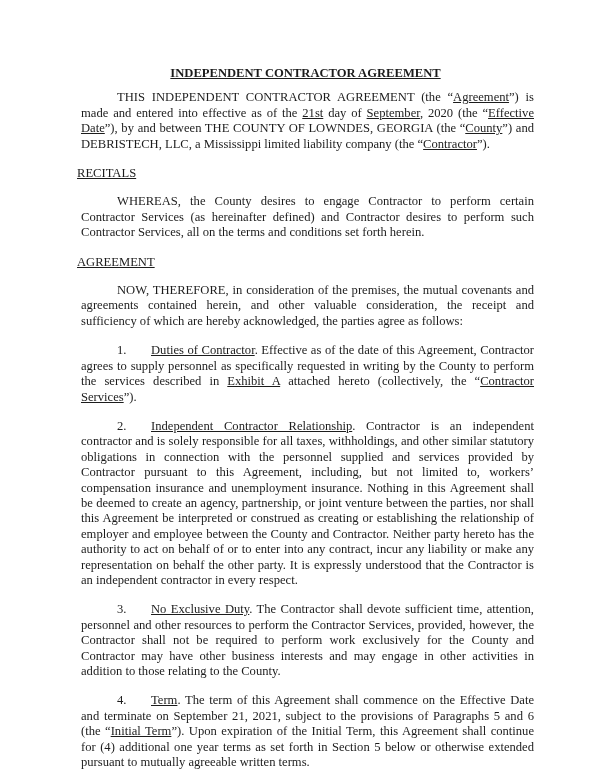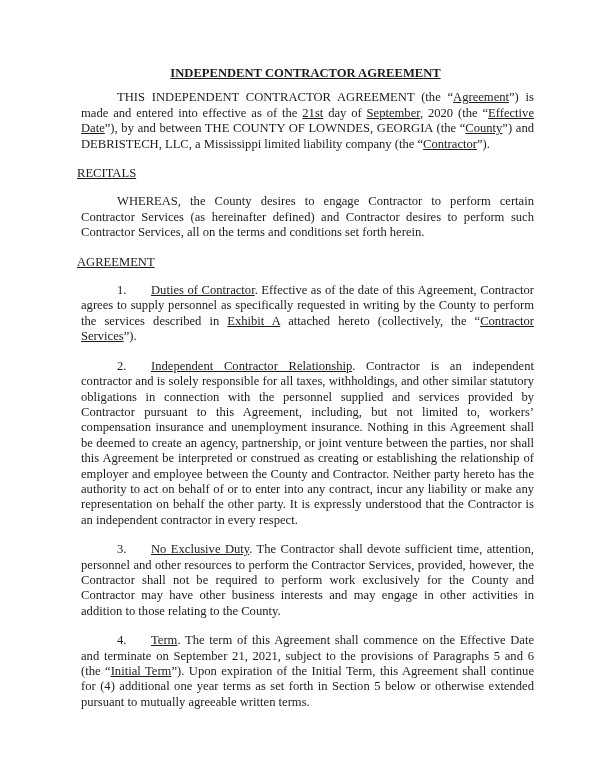--- a/index.html
+++ b/index.html
@@ -35,20 +35,21 @@
     <div class="title">INDEPENDENT CONTRACTOR AGREEMENT</div>
 
     <p class="indent"><span>THIS INDEPENDENT CONTRACTOR AGREEMENT (the “</span><span class="u">Agreement</span><span>”) is made and entered into effective as of the </span><span class="u">21st</span><span> day of </span><span class="u">September</span><span>, 2020 (the “</span><span class="u">Effective Date</span><span>”), by and between THE COUNTY OF LOWNDES, GEORGIA (the “</span><span class="u">County</span><span>”) and DEBRISTECH, LLC, a Mississippi limited liability company (the “</span><span class="u">Contractor</span><span>”).</span></p>
 
     <div class="heading">RECITALS</div>
 
     <p class="indent">WHEREAS, the County desires to engage Contractor to perform certain Contractor Services (as hereinafter defined) and Contractor desires to perform such Contractor Services, all on the terms and conditions set forth herein.</p>
 
     <div class="heading">AGREEMENT</div>
 
+    <p class="indent">NOW, THEREFORE, in consideration of the premises, the mutual covenants and agreements contained herein, and other valuable consideration, the receipt and sufficiency of which are hereby acknowledged, the parties agree as follows:</p>
 
     <p class="indent"><span class="num">1.</span><span class="u">Duties of Contractor</span><span>.  Effective as of the date of this Agreement, Contractor agrees to supply personnel as specifically requested in writing by the County to perform the services described in </span><span class="u">Exhibit A</span><span> attached hereto (collectively, the “</span><span class="u">Contractor Services</span><span>”).</span></p>
 
     <p class="indent"><span class="num">2.</span><span class="u">Independent Contractor Relationship</span><span>. Contractor is an independent contractor and is solely responsible for all taxes, withholdings, and other similar statutory obligations in connection with the personnel supplied and services provided by Contractor pursuant to this Agreement, including, but not limited to, workers’ compensation insurance and unemployment insurance.  Nothing in this Agreement shall be deemed to create an agency, partnership, or joint venture between the parties, nor shall this Agreement be interpreted or construed as creating or establishing the relationship of employer and employee between the County and Contractor.  Neither party hereto has the authority to act on behalf of or to enter into any contract, incur any liability or make any representation on behalf the other party.  It is expressly understood that the Contractor is an independent contractor in every respect.</span></p>
 
     <p class="indent"><span class="num">3.</span><span class="u">No Exclusive Duty</span><span>.  The Contractor shall devote sufficient time, attention, personnel and other resources to perform the Contractor Services, provided, however, the Contractor shall not be required to perform work exclusively for the County and Contractor may have other business interests and may engage in other activities in addition to those relating to the County.</span></p>
 
     <p class="indent"><span class="num">4.</span><span class="u">Term</span><span>.  The term of this Agreement shall commence on the Effective Date and terminate on September 21, 2021, subject to the provisions of Paragraphs 5 and 6 (the “</span><span class="u">Initial Term</span><span>”). Upon expiration of the Initial Term, this Agreement shall continue for (4) additional one year terms as set forth in Section 5 below or otherwise extended pursuant to mutually agreeable written terms.</span></p>
 
   </div>

